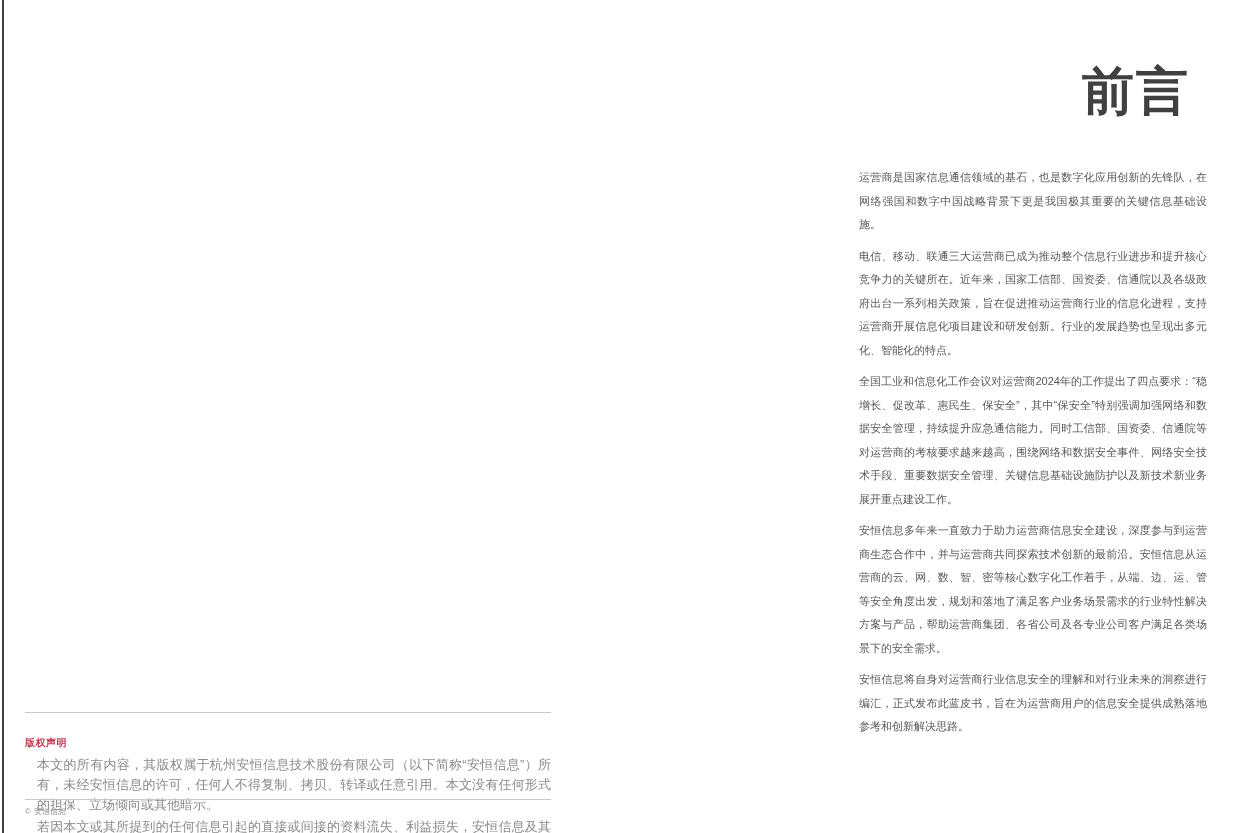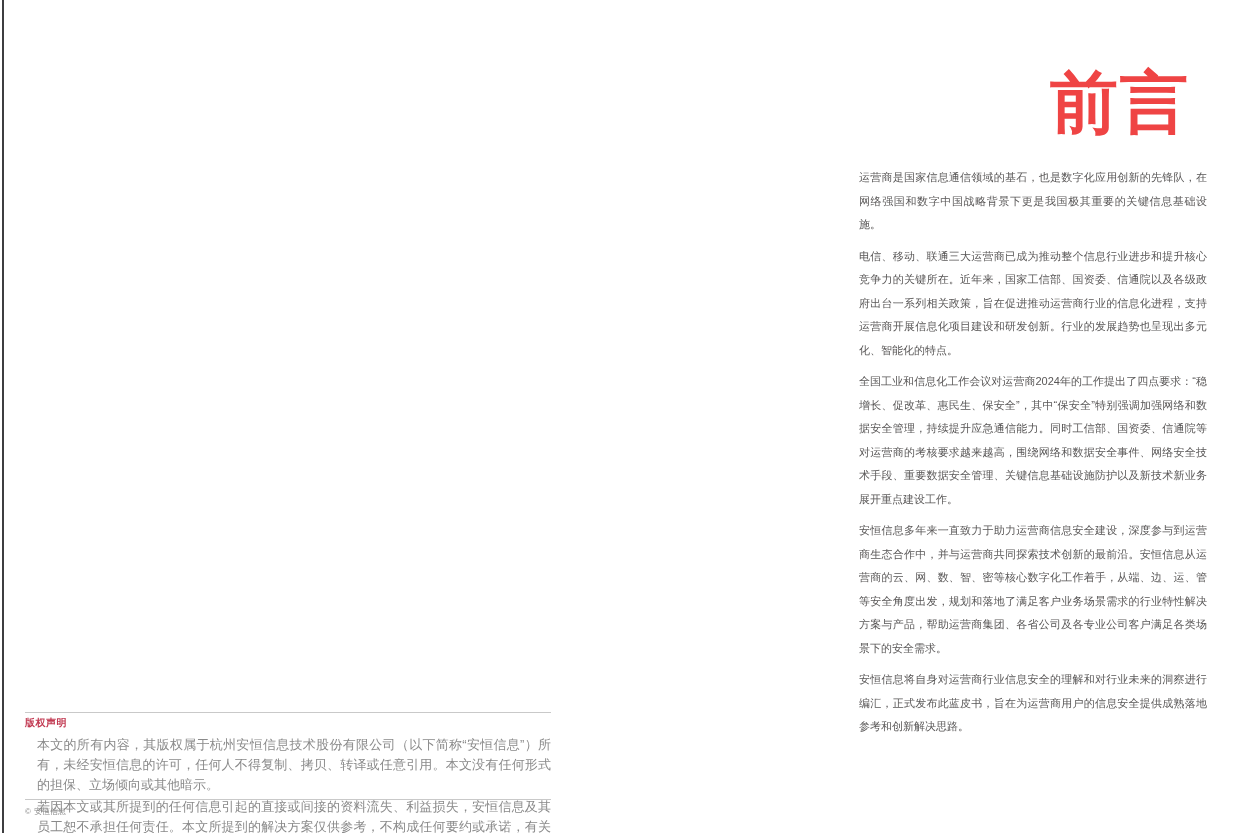--- a/index.html
+++ b/index.html
@@ -21,25 +21,25 @@
     top: 0;
     width: 2px;
     height: 833px;
     background: #3e3e40;
   }
   
   .preface-title {
     position: absolute;
     top: 58px;
     right: 53px;
-    font-size: 68px;
+    font-size: 52px;
     line-height: 1.3;
     font-weight: 600;
     letter-spacing: 2px;
-    color: #ef4444;
+    color: #404040;
     white-space: nowrap;
   }
   .preface-body {
     position: absolute;
     left: 843px;
     top: 166px;
     width: 348px;
     color: #595757;
     font-size: 11px;
     line-height: 23.5px;
@@ -55,21 +55,21 @@
     position: absolute;
     left: 25px;
     top: 712px;
     width: 526px;
   }
   .rule {
     border-top: 1px solid #c9c9c9;
     height: 0;
   }
   .copyright-heading {
-    margin: 3px 0 5px 0;
+    margin: 23px 0 5px 0;
     color: #c23a52;
     font-size: 10px;
     font-weight: bold;
     letter-spacing: 0.5px;
   }
   .copyright-text {
     margin: 0 0 2px 12px;
     color: #8a8a8a;
     font-size: 13px;
     line-height: 20px;

